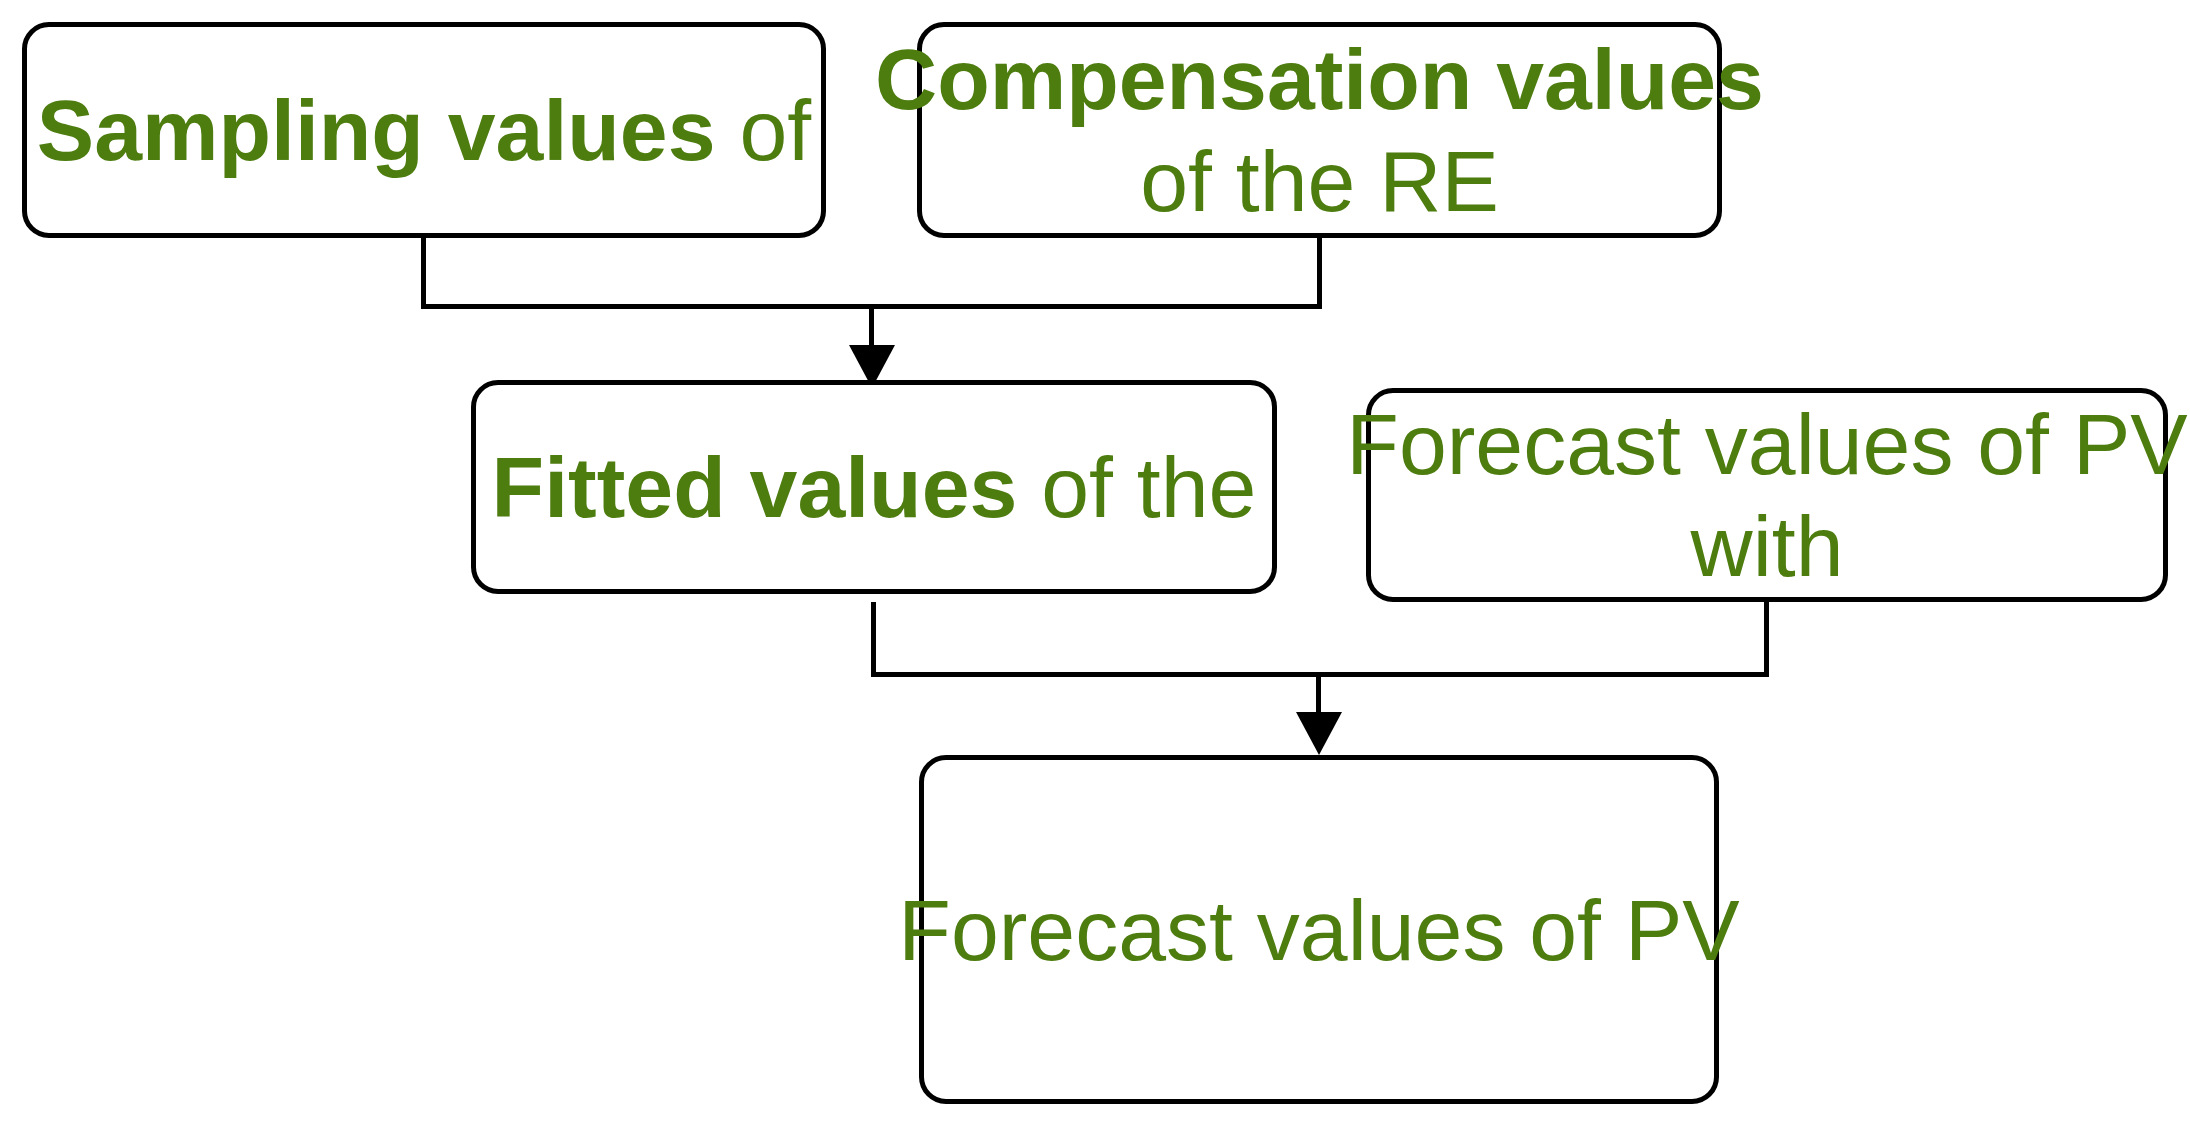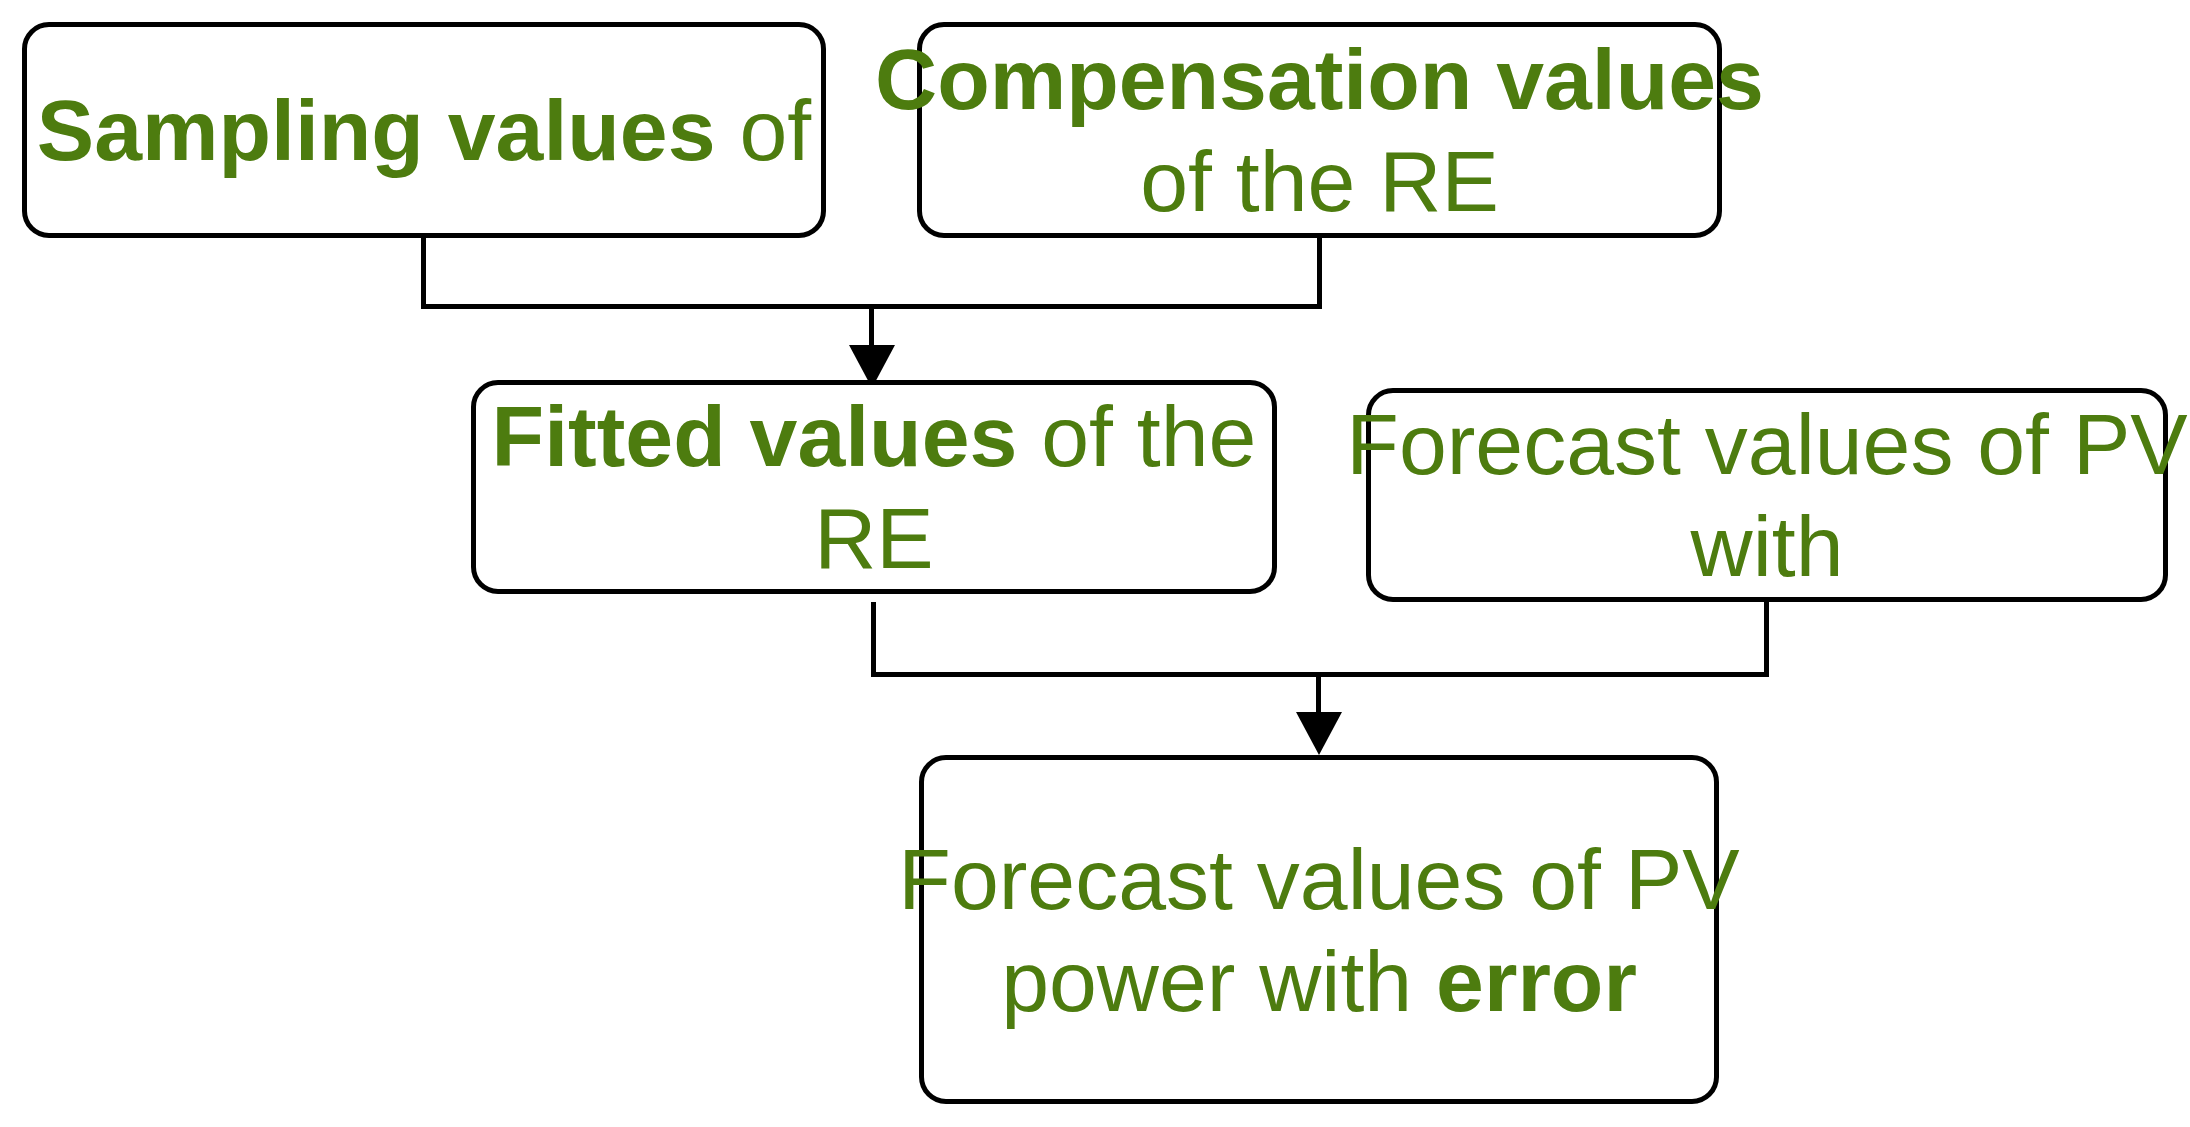--- a/index.html
+++ b/index.html
@@ -84,32 +84,30 @@
   </div>
 
   <div class="cline c1-stem-left"></div>
   <div class="cline c1-stem-right"></div>
   <div class="cline c1-horizontal"></div>
   <div class="cline c1-arrow-stem"></div>
   <div class="arrowhead c1-arrow-head"></div>
 
   <div class="node box-fitted">
     <div class="line"><span class="b">Fitted values</span><span> of the</span></div>
-    <div class="line"><span>RE</span></div>
   </div>
 
   <div class="node box-forecast-pv">
     <div class="line"><span>Forecast values of PV</span></div>
     <div class="line"><span>with</span></div>
   </div>
 
   <div class="cline c2-stem-left"></div>
   <div class="cline c2-stem-right"></div>
   <div class="cline c2-horizontal"></div>
   <div class="cline c2-arrow-stem"></div>
   <div class="arrowhead c2-arrow-head"></div>
 
   <div class="node box-calibrated">
     <div class="line"><span>Forecast values of PV</span></div>
-    <div class="line"><span>power with </span><span class="b">error</span></div>
   </div>
 
 </div>
 
 </body></html>

